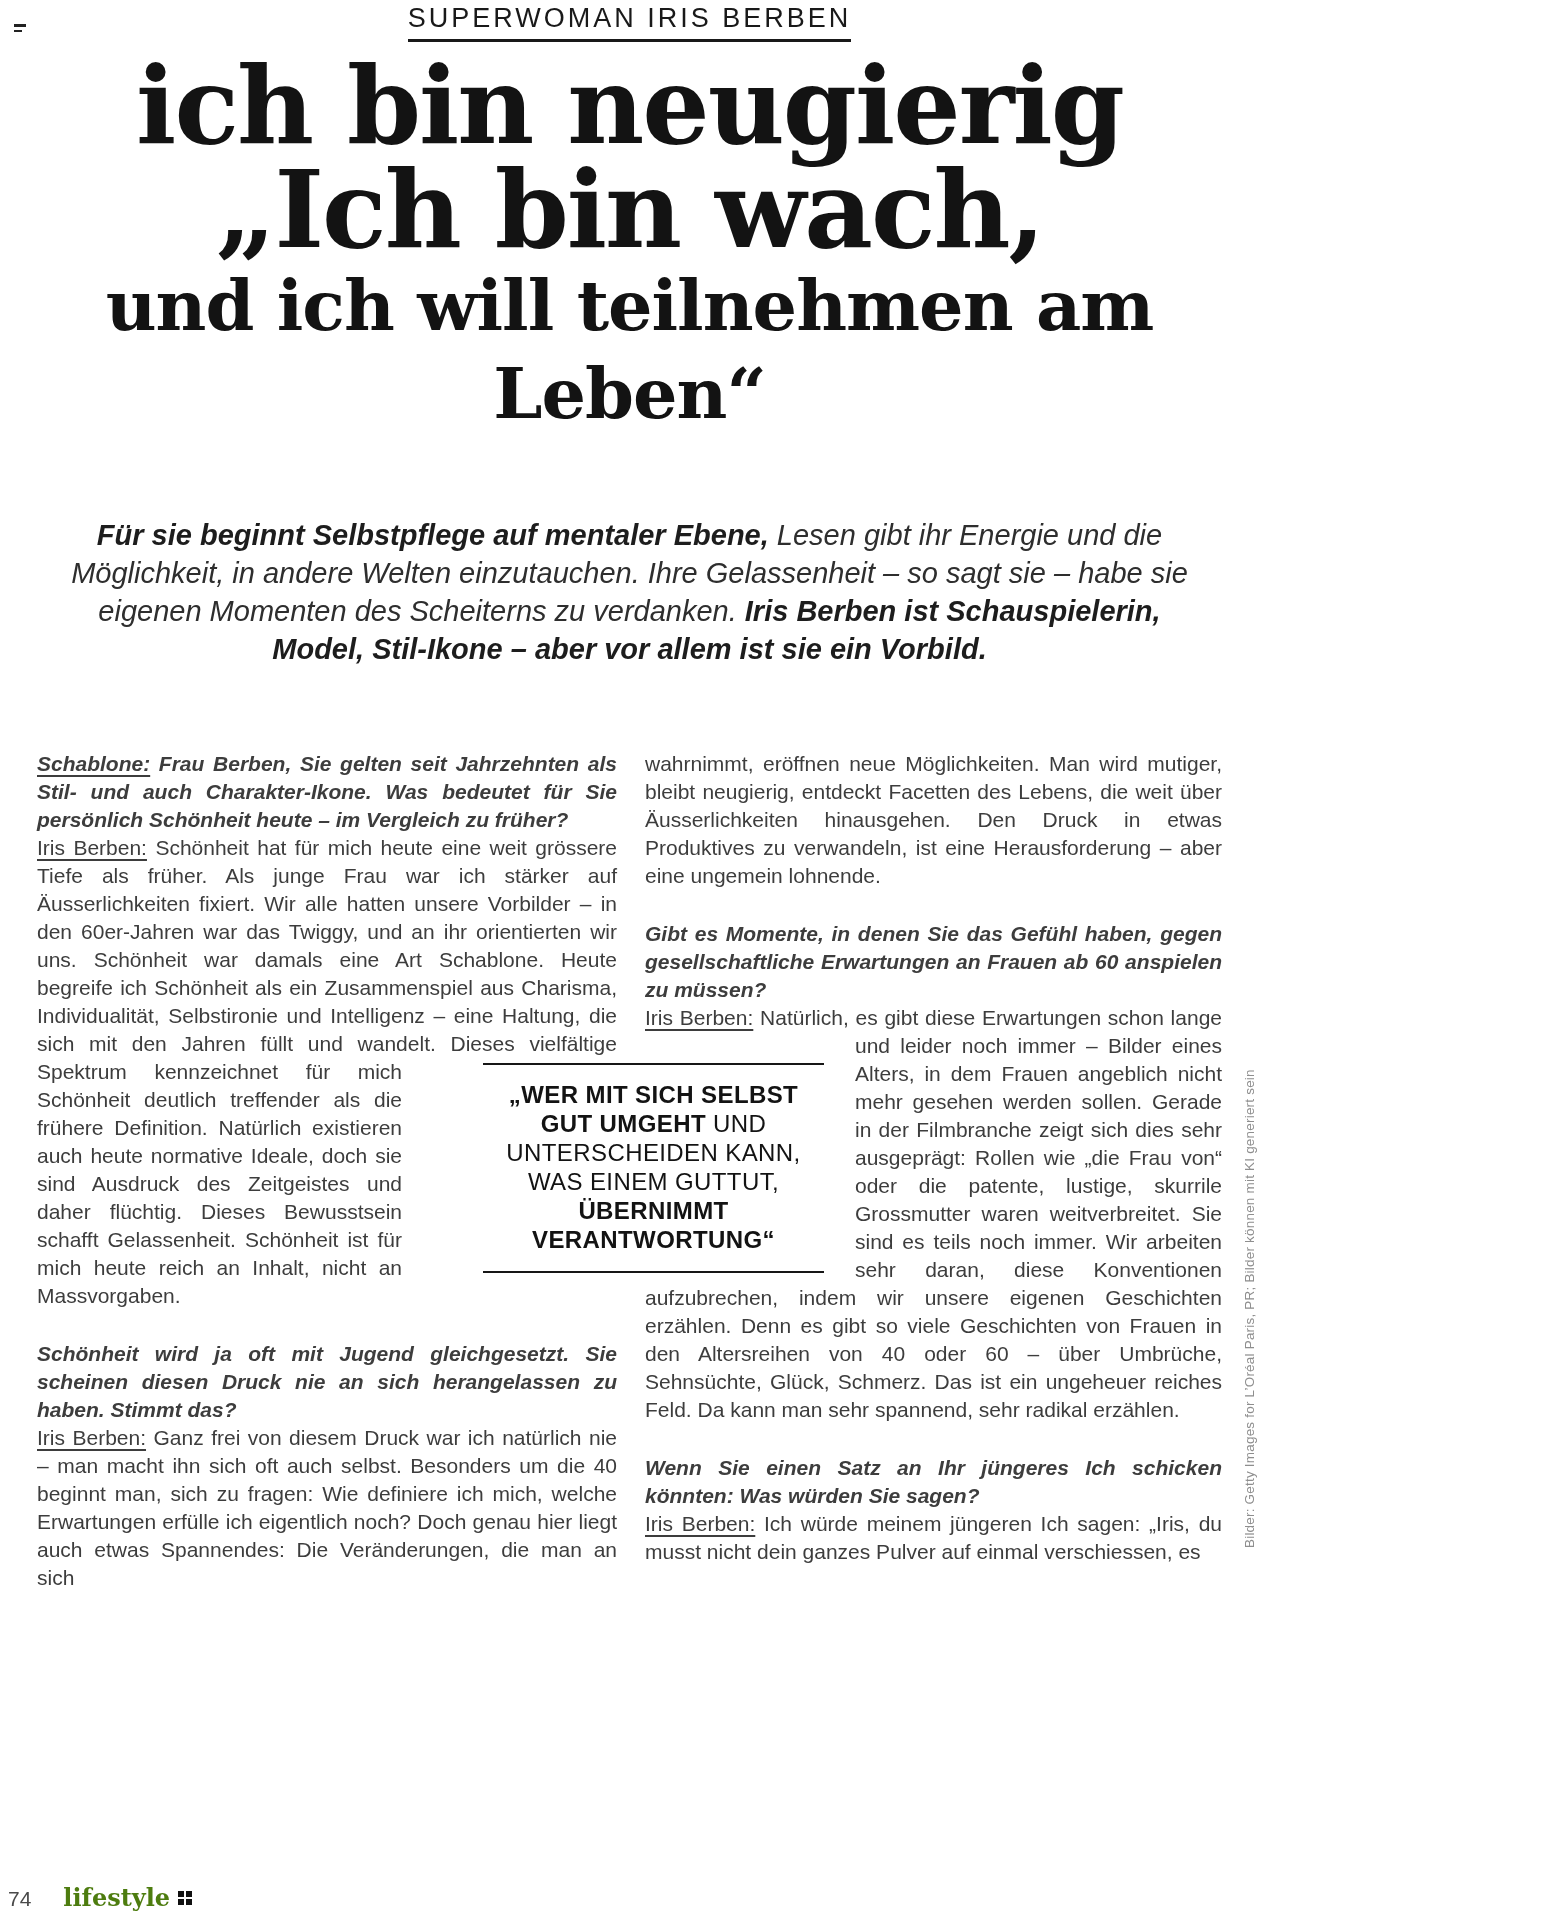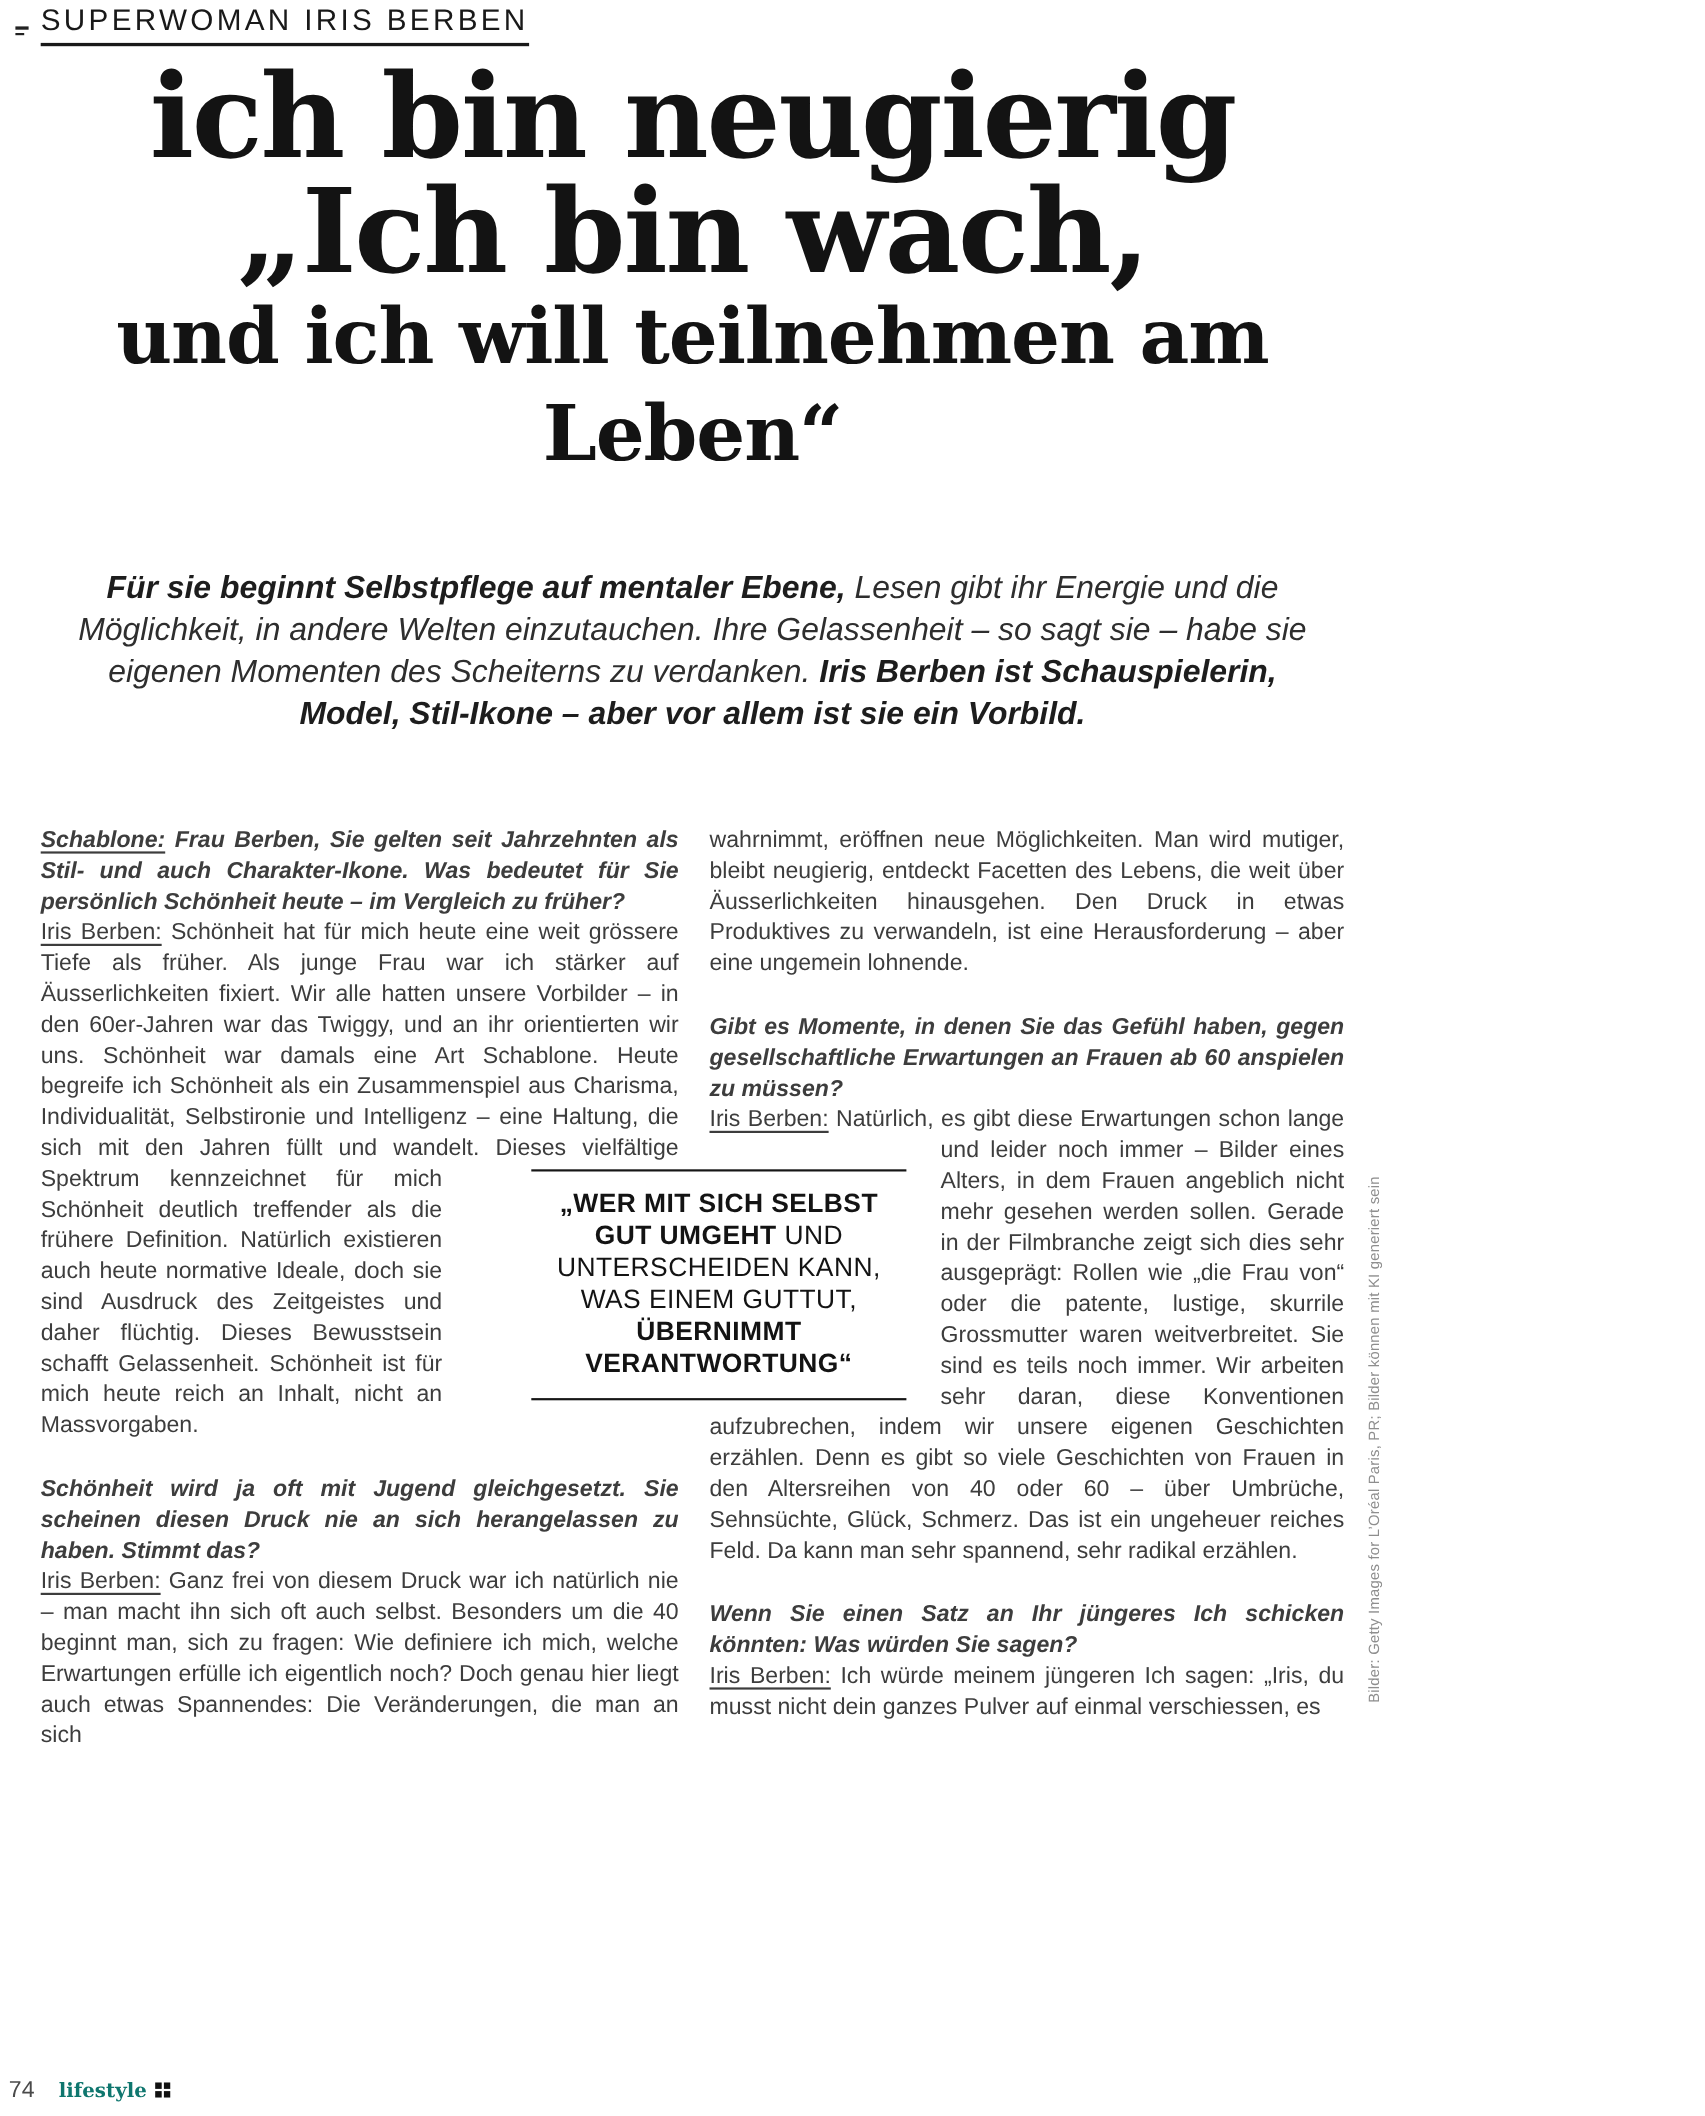--- a/index.html
+++ b/index.html
@@ -14,21 +14,21 @@
   .page { position:absolute; inset:0; background:#fff; }
 
   
   .corner-icon { position:absolute; left:14px; top:24px; width:12px; }
   .corner-icon i { display:block; height:2.5px; background:#222; margin-bottom:3px; }
   .corner-icon i:nth-child(2){ width:8px; }
 
   .content { position:absolute; left:37px; top:0; width:1185px; }
 
   
-  .kicker-wrap { padding-top:3px;text-decoration:underline; }
+  .kicker-wrap { text-align:center; padding-top:3px;text-decoration:underline; }
   .kicker {
     display:inline-block;
     font-size:27px; letter-spacing:3px;
     color:#191919; font-weight:400;
     border-bottom:3px solid #191919;
     padding-bottom:5px;
   }
 
   
   .headline { text-align:center; margin-top:12px; font-family:"DejaVu Serif", serif; font-weight:700; color:#131313; }
@@ -75,21 +75,21 @@
   .credit {
     position:absolute; left:1242px; top:958px; height:590px;
     writing-mode:vertical-rl; transform:rotate(180deg);
     font-size:13.5px; color:#8e8e8e; letter-spacing:0.2px;
     white-space:nowrap;
   }
 
   
   .footer { position:absolute; left:8px; bottom:12px; display:flex; align-items:baseline; }
   .pagenum { font-size:21px; color:#4a4a4a; }
-  .logo { font-family:"DejaVu Serif", serif; font-weight:700; font-size:18px; color:#0f766e; margin-left:22px; }
+  .logo { font-family:"DejaVu Serif", serif; font-weight:700; font-size:24px; color:#4d7c0f; margin-left:32px; }
   .logo-icon { margin-left:8px; align-self:center; line-height:0; }
 </style>
 </head>
 <body>
 
 <div class="page">
 
   <div class="corner-icon">
       <i></i>
       <i></i>

